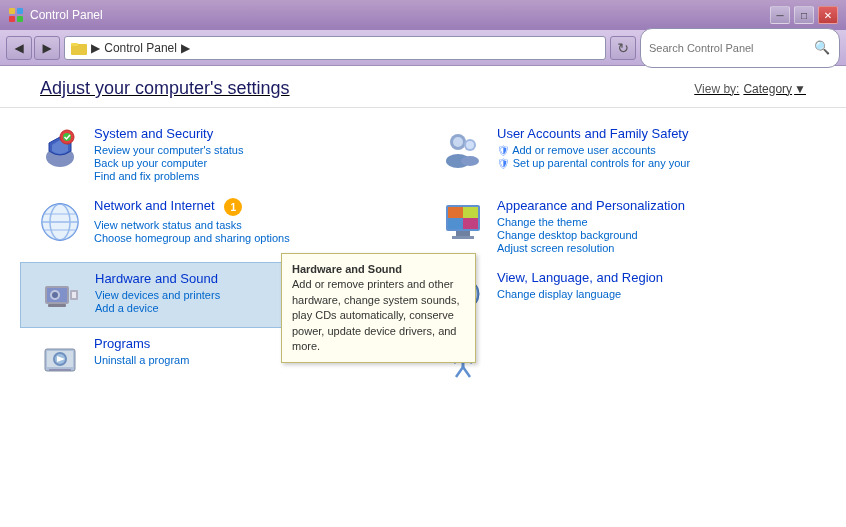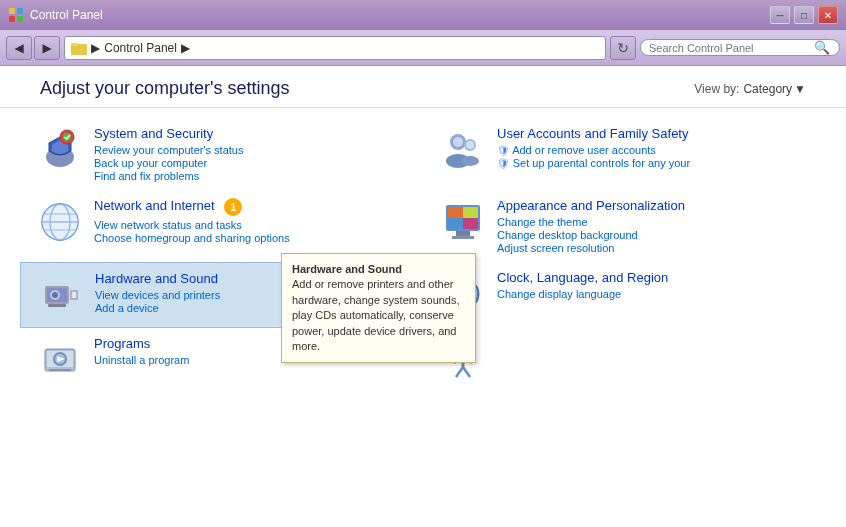--- a/index.html
+++ b/index.html
@@ -95,21 +95,21 @@
       border-radius: 3px;
       display: flex;
       align-items: center;
       justify-content: center;
       cursor: pointer;
       font-size: 14px;
       color: #555;
     }
     .search-box {
       width: 200px;
-      height: 17px;
+      height: 40px;
       background: white;
       border: 1px solid #9090b0;
       border-radius: 12px;
       display: flex;
       align-items: center;
       padding: 0 8px;
       gap: 4px;
     }
     .search-input {
       border: none;
@@ -130,20 +130,21 @@
       margin: 0;
       height: calc(527px - 66px);
       padding: 0;
     }
     .content-header {
       display: flex;
       justify-content: space-between;
       align-items: center;
       padding: 12px 40px 8px 40px;
       border-bottom: 1px solid #e0e0e0;
+      text-decoration: underline;
     }
     .page-title {
       font-size: 18px;
       color: #1a1a60;
       font-weight: 300;
     }
     .view-by {
       display: flex;
       align-items: flex-end;
       gap: 4px;
@@ -409,21 +410,21 @@
         <svg width="42" height="42" viewBox="0 0 42 42">
           <circle cx="21" cy="21" r="16" fill="#6090d0" stroke="#4070b0" stroke-width="1"></circle>
           <circle cx="21" cy="21" r="14" fill="#d0e4f8"></circle>
           <line x1="21" y1="21" x2="21" y2="10" stroke="#333" stroke-width="2" stroke-linecap="round"></line>
           <line x1="21" y1="21" x2="29" y2="25" stroke="#333" stroke-width="1.5" stroke-linecap="round"></line>
           <circle cx="21" cy="21" r="2" fill="#333"></circle>
           <text x="21" y="35" text-anchor="middle" font-size="5" fill="#555">EN</text>
         </svg>
       </div>
       <div class="cat-text">
-        <a class="cat-title">Clock, Language, and Region</a>
+        <a class="cat-title">View, Language, and Region</a>
         <a class="cat-link">Change display language</a>
       </div>
     </div>
 
     <div class="category-item">
       <div class="cat-icon">
         <svg width="42" height="42" viewBox="0 0 42 42">
           <rect x="6" y="10" width="30" height="22" fill="#b0c0d8" rx="2" stroke="#8090a8" stroke-width="1"></rect>
           <rect x="8" y="12" width="26" height="16" fill="#d0dce8"></rect>
           <circle cx="21" cy="20" r="7" fill="#7090c0"></circle>

